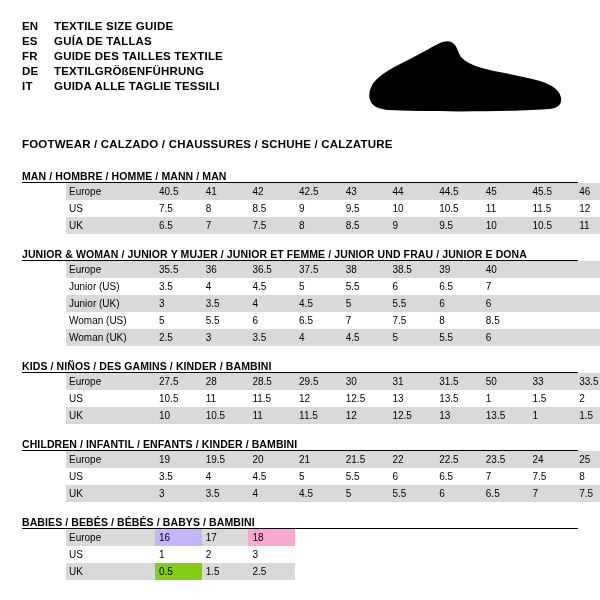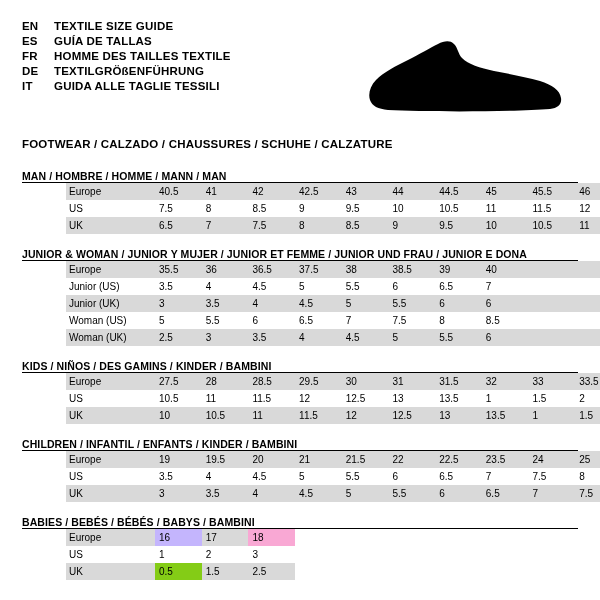--- a/index.html
+++ b/index.html
@@ -112,21 +112,21 @@
       <div class="lang-row">
         <span class="lang-code">EN</span>
         <span class="lang-title">TEXTILE SIZE GUIDE</span>
       </div>
       <div class="lang-row">
         <span class="lang-code">ES</span>
         <span class="lang-title">GUÍA DE TALLAS</span>
       </div>
       <div class="lang-row">
         <span class="lang-code">FR</span>
-        <span class="lang-title">HOMME DES TAILLES TEXTILE</span>
+        <span class="lang-title">GUIDE DES TAILLES TEXTILE</span>
       </div>
       <div class="lang-row">
         <span class="lang-code">DE</span>
         <span class="lang-title">TEXTILGRÖßENFÜHRUNG</span>
       </div>
       <div class="lang-row">
         <span class="lang-code">IT</span>
         <span class="lang-title">GUIDA ALLE TAGLIE TESSILI</span>
       </div>
     </div>
@@ -270,21 +270,21 @@
       <tbody>
           <tr class="shaded">
         <td class="lbl">Europe</td>
         <td class="val">27.5</td>
         <td class="val">28</td>
         <td class="val">28.5</td>
         <td class="val">29.5</td>
         <td class="val">30</td>
         <td class="val">31</td>
         <td class="val">31.5</td>
-        <td class="val">32</td>
+        <td class="val">50</td>
         <td class="val">33</td>
         <td class="val">33.5</td>
       </tr>
       <tr class="plain">
         <td class="lbl">US</td>
         <td class="val">10.5</td>
         <td class="val">11</td>
         <td class="val">11.5</td>
         <td class="val">12</td>
         <td class="val">12.5</td>

